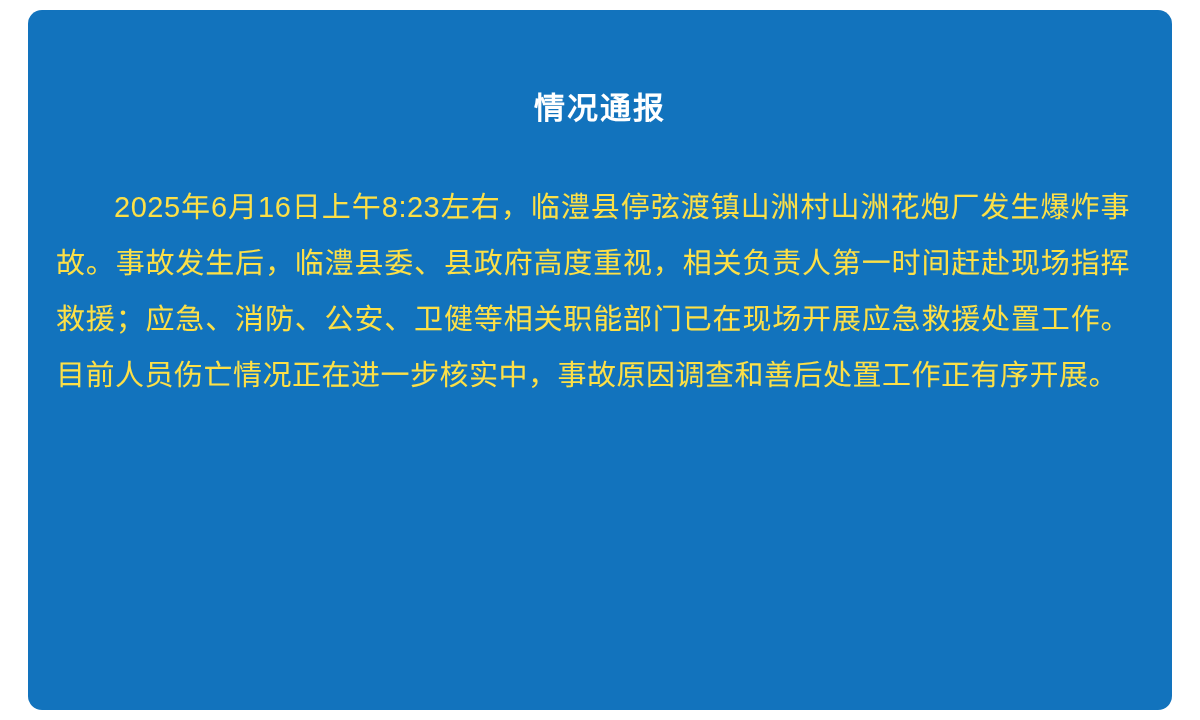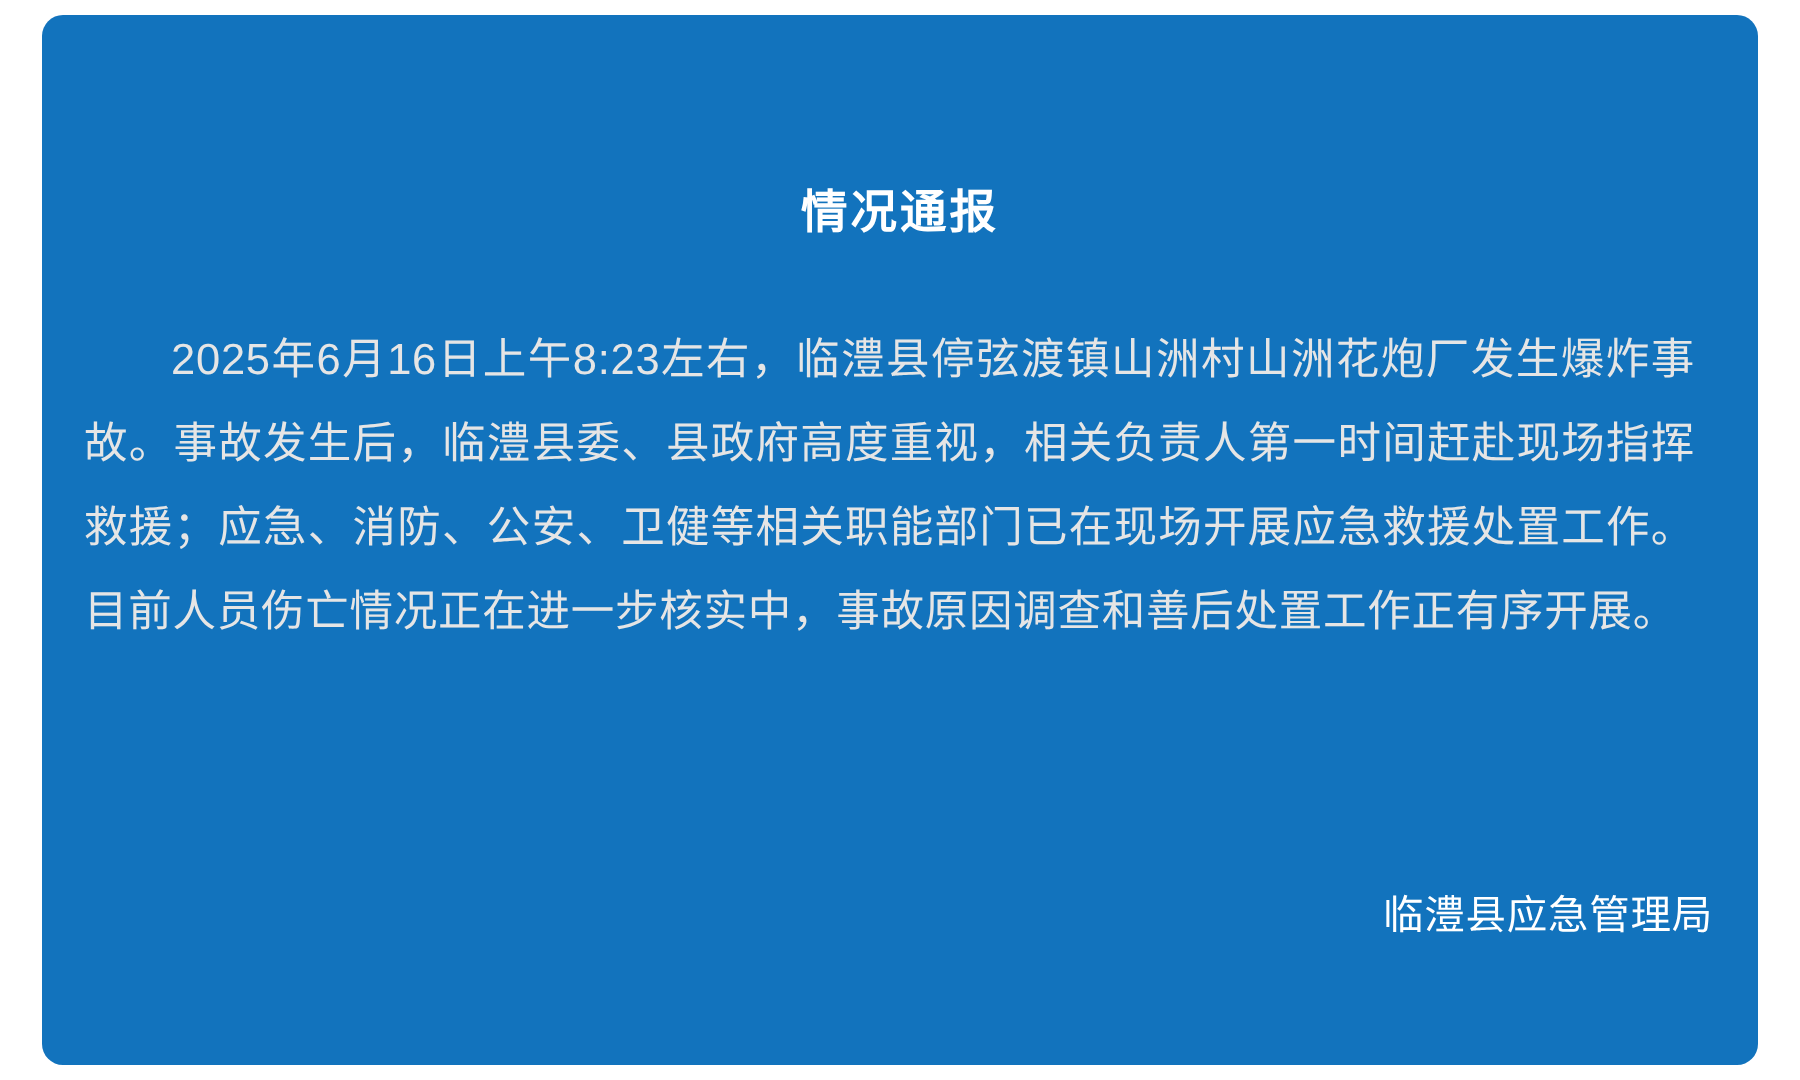--- a/index.html
+++ b/index.html
@@ -27,33 +27,33 @@
     color: #ffffff;
     overflow: hidden;
   }
 
   .notice-title {
     text-align: center;
     font-size: 31px;
     font-weight: bold;
     letter-spacing: 2px;
     margin: 0;
-    padding-top: 113px;
+    padding-top: 80px;
     line-height: 1.2;
     color: #ffffff;
   }
 
   .notice-body {
     margin: 0;
     padding: 52px 42px 0 28px;
     font-size: 29px;
     line-height: 56px;
     text-indent: 2em;
     text-align: justify;
-    color: #e5e5e5;
+    color: #fde047;
     letter-spacing: 0.5px;
   }
 
   .signature-block {
     position: absolute;
     right: 30px;
     bottom: 72px;
     text-align: right;
     font-size: 27px;
     line-height: 56px;
@@ -69,16 +69,15 @@
 </head>
 <body>
 
 <div class="notice-card">
 
   <h1 class="notice-title">情况通报</h1>
 
   <p class="notice-body">2025年6月16日上午8:23左右，临澧县停弦渡镇山洲村山洲花炮厂发生爆炸事故。事故发生后，临澧县委、县政府高度重视，相关负责人第一时间赶赴现场指挥救援；应急、消防、公安、卫健等相关职能部门已在现场开展应急救援处置工作。目前人员伤亡情况正在进一步核实中，事故原因调查和善后处置工作正有序开展。</p>
 
   <div class="signature-block">
-    <span class="signature-line">临澧县应急管理局</span>
   </div>
 
 </div>
 
 </body></html>

